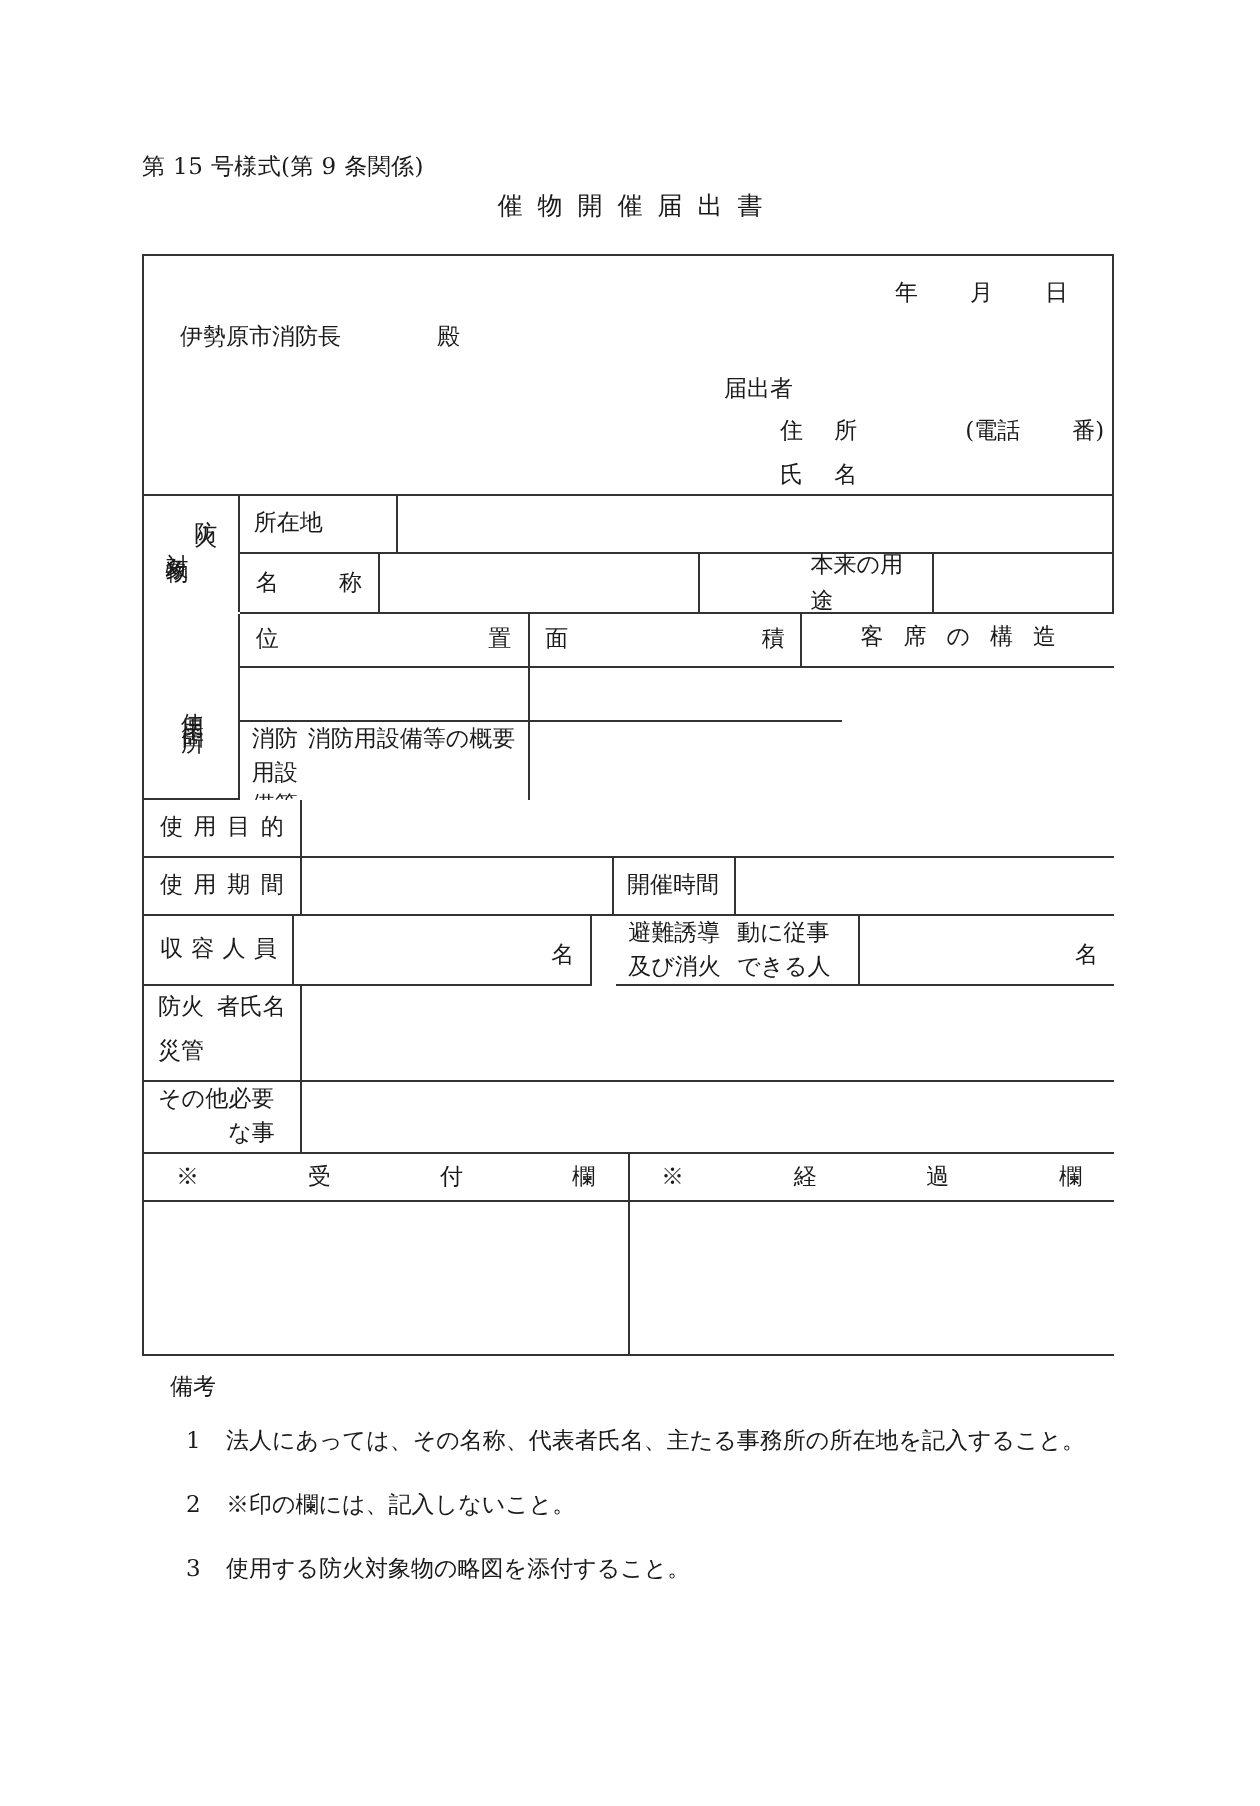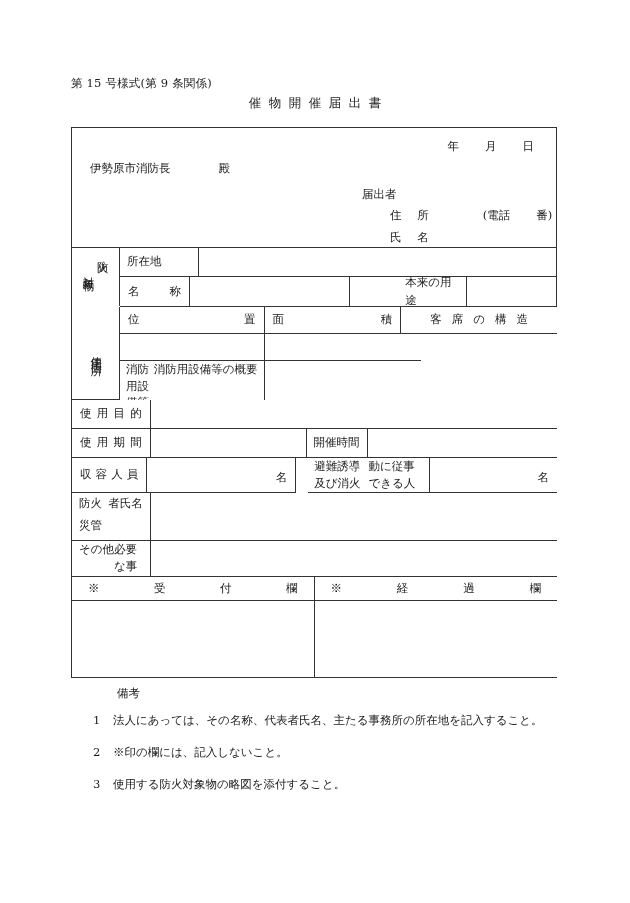--- a/index.html
+++ b/index.html
@@ -214,21 +214,20 @@
   
   .remarks {
     position: absolute;
     left: 85px;
     top: 686px;
     width: 500px;
   }
   .remarks-title {
     font-size: 11.5px;
     margin-bottom: 11px;
-    margin-left: 32px;
   }
   .remark-item {
     display: flex;
     font-size: 11.5px;
     margin-bottom: 16px;
     line-height: 1.4;
   }
   .remark-num {
     width: 28px;
     flex: 0 0 28px;

